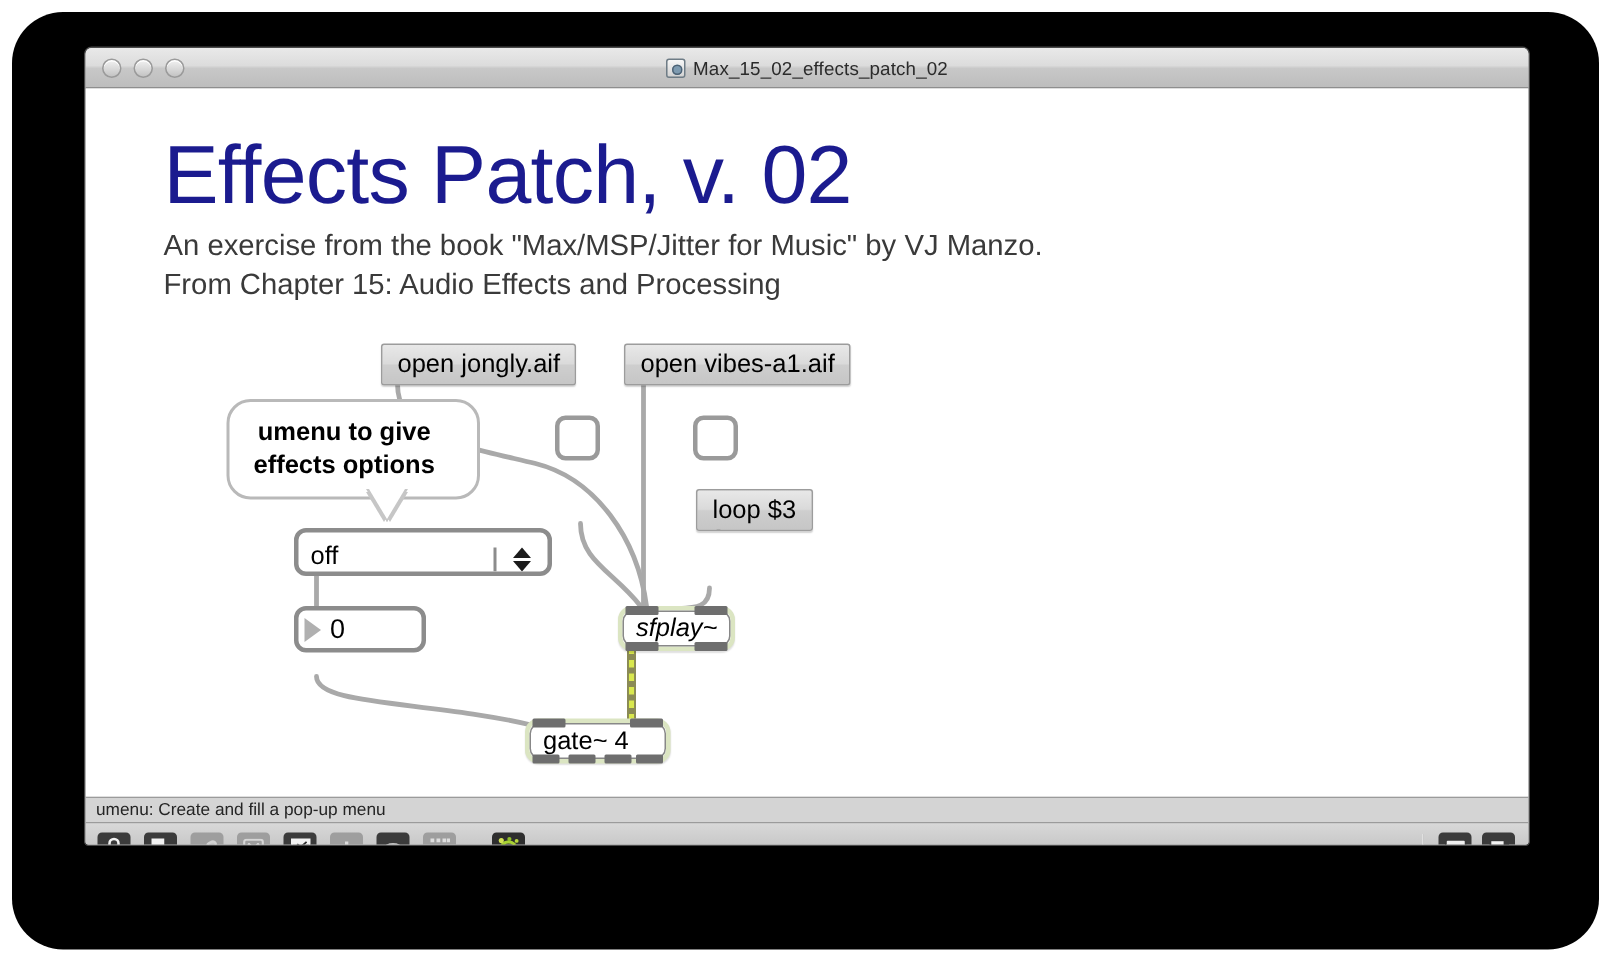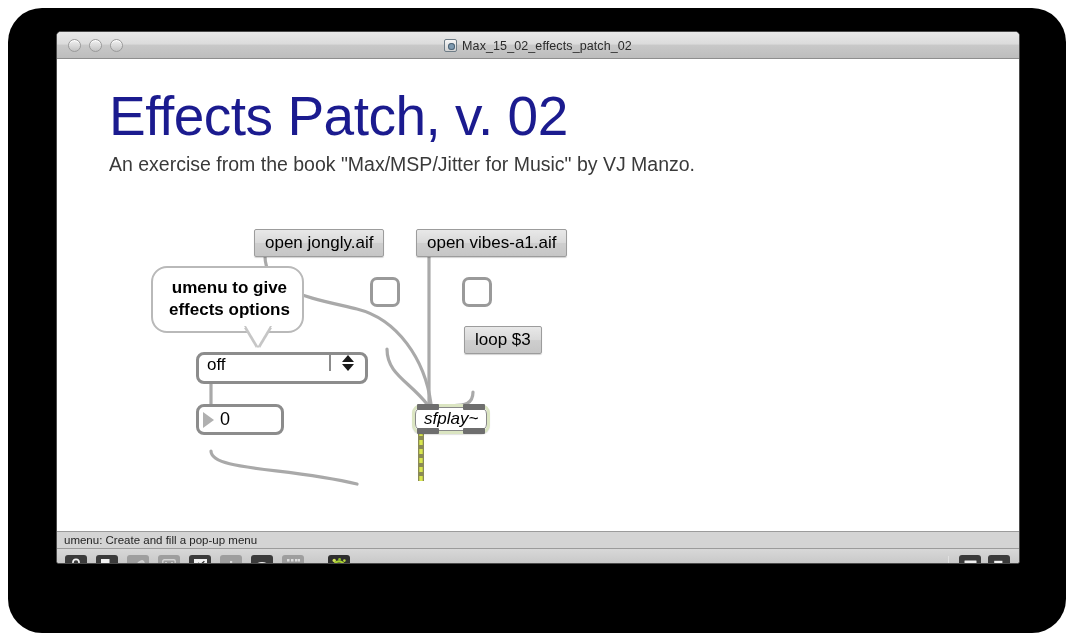--- a/index.html
+++ b/index.html
@@ -163,21 +163,21 @@
     border-radius: 7px;
   }
 
   
   .umenu {
     width: 172px; height: 32px;
     background: #ffffff;
     border: 3px solid #8c8c8c;
     border-radius: 8px;
     display: flex;
-    align-items: flex-start;
+    align-items: flex-end;
     overflow: hidden;
   }
   .umenu .txt {
     flex: 1;
     display: flex; align-items: center;
     padding-left: 8px;
     font-size: 17px;
     color: #000;
   }
   .umenu .arrows {
@@ -222,21 +222,21 @@
   
   .balloon {
     background: #ffffff;
     border: 2px solid #b9b9b9;
     border-radius: 16px;
     font-size: 17px;
     font-weight: bold;
     color: #000;
     text-align: center;
     line-height: 22px;
-    padding: 9px 12px 10px 16px;
+    padding: 9px 28px 10px 16px;
   }
   .balloon-tail {
     position: absolute;
     width: 0; height: 0;
     border-left: 12px solid transparent;
     border-right: 12px solid transparent;
     border-top: 20px solid #ffffff;
     filter: drop-shadow(0 2px 0 #c6c6c6) drop-shadow(-2px 0 0 #c6c6c6) drop-shadow(2px 0 0 #c6c6c6);
   }
 
@@ -307,20 +307,21 @@
     <div id="title-wrap">
       <div id="doc-icon"></div>
       <div id="win-title">Max_15_02_effects_patch_02</div>
     </div>
   </div>
 
   <div id="canvas">
 
     <div id="page-title">Effects Patch, v. 02</div>
     <div class="subtitle-line" id="subtitle-1">An exercise from the book "Max/MSP/Jitter for Music" by VJ Manzo.</div>
+    <div class="subtitle-line" id="subtitle-2">From Chapter 15: Audio Effects and Processing</div>
 
     <svg id="cords" viewBox="0 0 962 472" preserveAspectRatio="none">
       <g fill="none" stroke="#a9a9a9" stroke-width="3.2" stroke-linecap="round">
 
         <path d="M 208 197 C 208 232 250 238 300 250 C 340 260 368 300 374 345"></path>
 
         <path d="M 372 197 L 372 345"></path>
 
         <path d="M 330 290 C 330 315 352 322 370 345"></path>
 
@@ -389,20 +390,32 @@
       <div class="objbox" style="position:relative;">
         <div class="inner"></div>
         <span class="lbl">sfplay~</span>
         <div class="iolet top" style="left:2px;  width:22px;"></div>
         <div class="iolet top" style="right:2px; width:22px;"></div>
         <div class="iolet bot" style="left:2px;  width:22px;"></div>
         <div class="iolet bot" style="right:2px; width:22px;"></div>
       </div>
     </div>
 
+    <div class="node" style="left:293px; top:420px;">
+      <div class="objbox" style="position:relative; width:97px;">
+        <div class="inner"></div>
+        <span class="lbl">gate~ 4</span>
+        <div class="iolet top" style="left:2px;  width:22px;"></div>
+        <div class="iolet top" style="right:2px; width:22px;"></div>
+        <div class="iolet bot" style="left:2px;  width:18px;"></div>
+        <div class="iolet bot" style="left:26px; width:18px;"></div>
+        <div class="iolet bot" style="left:50px; width:18px;"></div>
+        <div class="iolet bot" style="right:2px; width:18px;"></div>
+      </div>
+    </div>
 
   </div>
 
   <div id="statusbar">
     <span>umenu: Create and fill a pop-up menu</span>
   </div>
 
   <div id="toolbar">
     <div class="tb-group">
 

